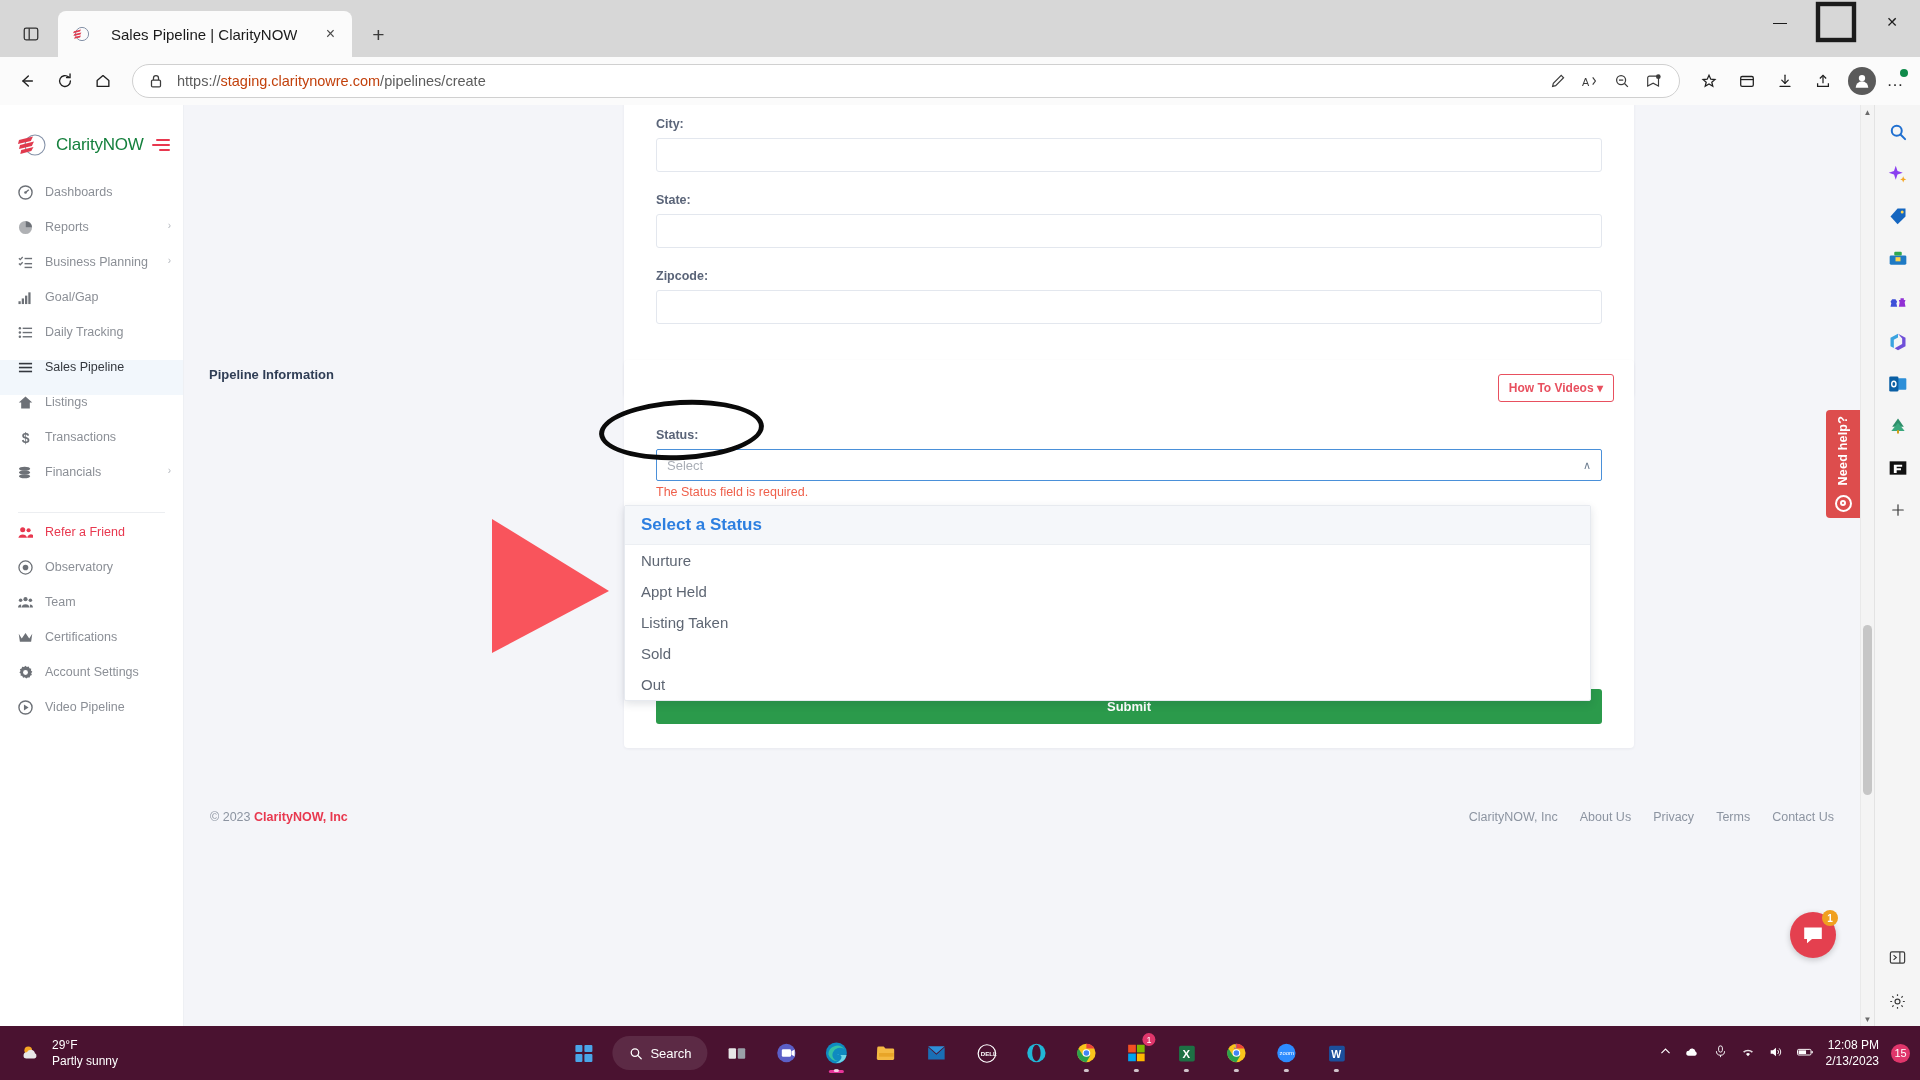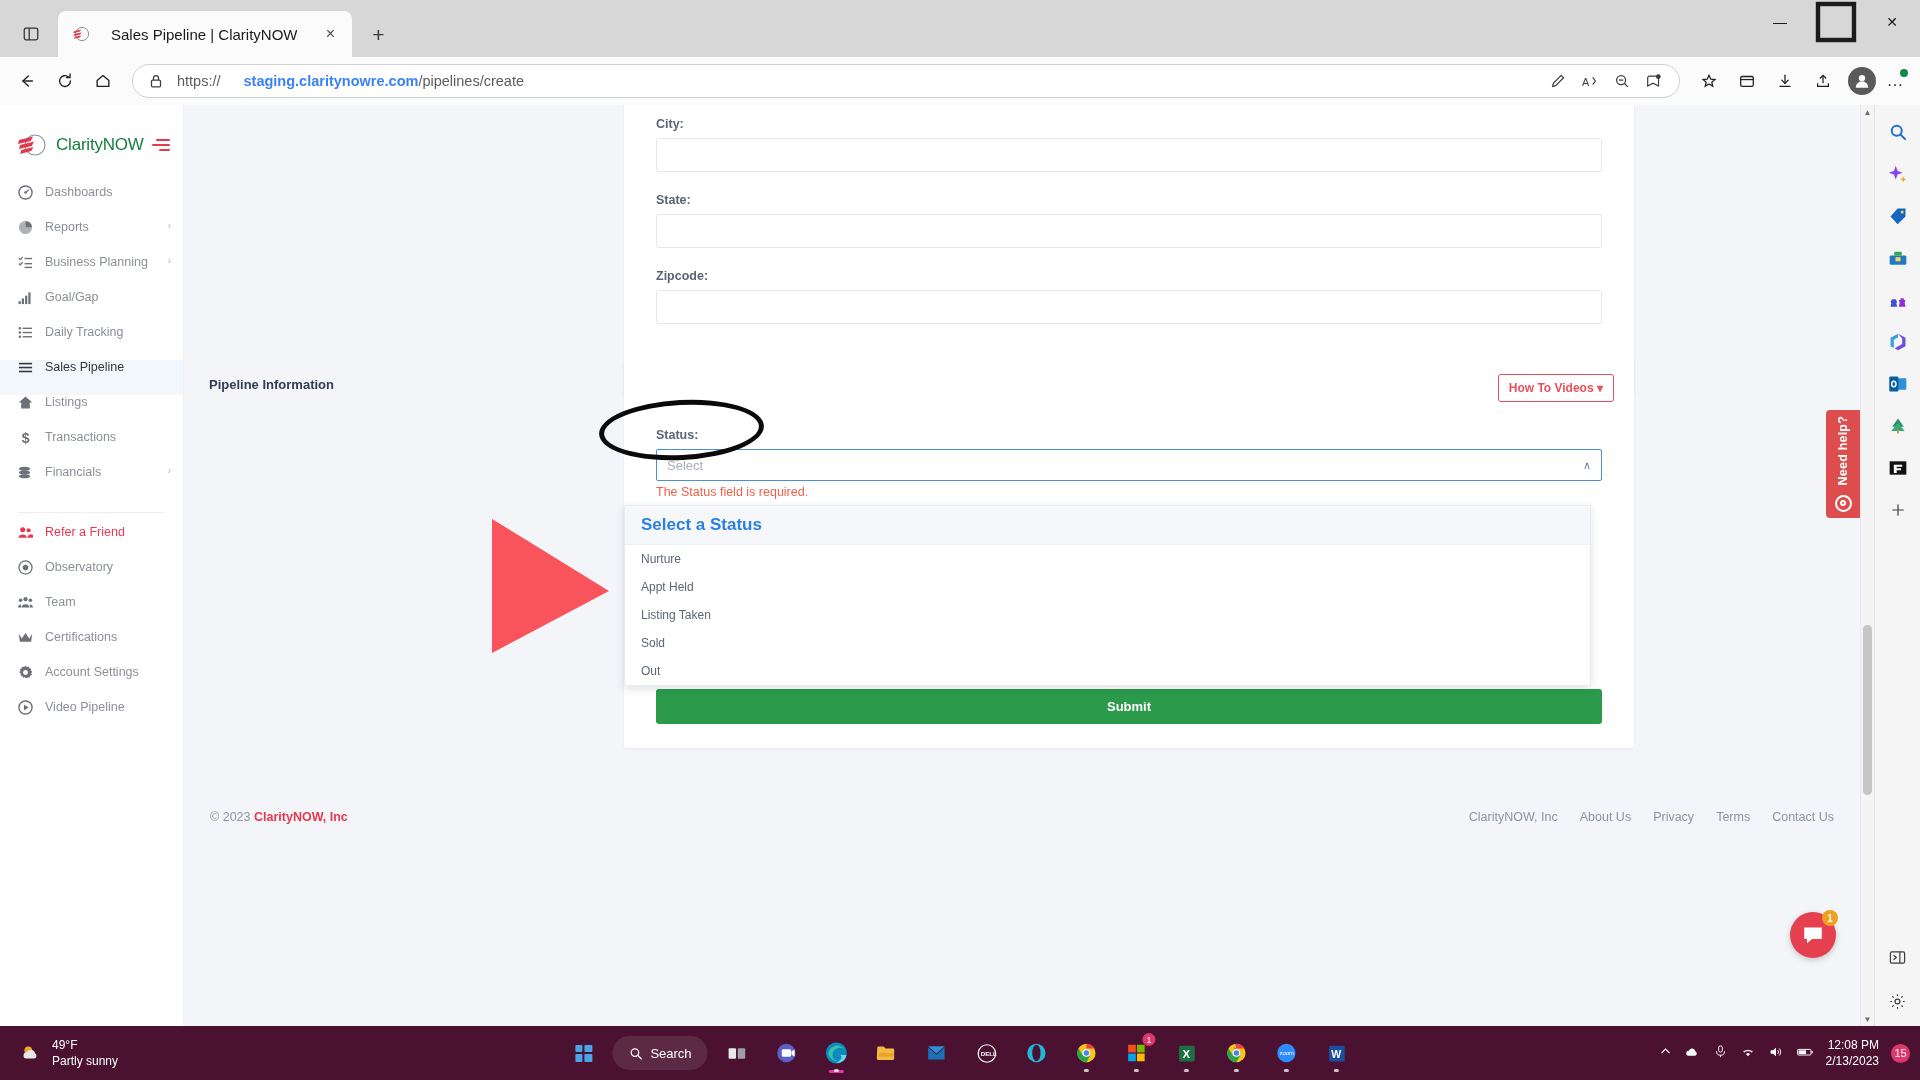--- a/index.html
+++ b/index.html
@@ -46,21 +46,21 @@
     padding: 0 10px; gap: 4px; flex: 0 0 48px;
   }
   .navbtn { width: 34px; height: 34px; border-radius: 6px; display: flex;
     align-items: center; justify-content: center; color: #2b2b2b; }
   .navbtn svg { width: 18px; height: 18px; }
   .urlbar {
     flex: 1; height: 34px; background: #ffffff; border: 1px solid #d0d0d0; border-radius: 18px;
     display: flex; align-items: center; padding: 0 10px; margin: 0 8px; gap: 8px;
   }
   .url-text { font-size: 14.5px; color: #5c5c5c; flex: 1; white-space: nowrap; }
-  .url-text b { color: #3b82f6; font-weight: 700; margin-left: 23px; }
+  .url-text b { color: #c2410c; font-weight: 400; }
   .urlbar-icons { display: flex; align-items: center; gap: 2px; }
   .urlbar-icons .navbtn { width: 30px; height: 30px; }
   .profile-av { width: 28px; height: 28px; border-radius: 50%; background: #5a5a5a;
     display: flex; align-items: center; justify-content: center; margin-left: 4px; }
   .dots { width: 30px; height: 30px; display:flex; align-items:center; justify-content:center;
     color:#2b2b2b; font-size:17px; position: relative;}
   .dots-badge { position:absolute; top:3px; right:2px; width:8px; height:8px; border-radius:50%;
     background:#0f8a4a; }
 
   
@@ -130,21 +130,21 @@
   .err-msg { font-size: 12.5px; color: #ef5f4a; margin-top: 4px; }
 
   .dropdown {
     position: absolute; background: #fff; border: 1px solid #e7eaef; border-radius: 2px;
     box-shadow: 0 3px 9px rgba(25,35,60,.13); z-index: 40; overflow: hidden;
   }
   .dd-head {
     background: #f5f7fa; color: #2d7fe0; font-size: 17px; font-weight: 700;
     padding: 9px 16px; border-bottom: 1px solid #eceff3;
   }
-  .dd-item { padding: 7px 16px; font-size: 12px; color: #5e6673; }
+  .dd-item { padding: 7px 16px; font-size: 15px; color: #5e6673; }
 
   .submit-btn {
     width: 100%; height: 35px; background: #2b9a4b; border: none; border-radius: 3px;
     color: #fff; font-size: 13px; font-weight: 700; font-family: "Liberation Sans", sans-serif;
   }
 
   .footer { position: absolute; left: 0; right: 0; display: flex; align-items: center;
     padding: 0 40px 0 26px; font-size: 12.5px; color: #8c94a1; }
   .footer .cpy { flex: 1; }
   .footer .cpy b { color: #e8384f; font-weight: 700; }
@@ -560,21 +560,21 @@
             <input class="field-input" value="" style="">
           </div>
           <div style="height:21px"></div>
           <div>
             <div class="field-label">Zipcode:</div>
             <input class="field-input" value="" style="">
           </div>
         </div>
       </div>
 
-      <div class="section-title" style="position:absolute; left:25px; top:272px;">Pipeline Information</div>
+      <div class="section-title" style="position:absolute; left:25px; top:262px;">Pipeline Information</div>
 
       <div class="card" style="left:440px; top:255px; width:1010px; height:388px;">
         <div style="display:flex; justify-content:flex-end; padding:14px 20px 0 0;">
           <button class="howto-btn">
             <span>How To Videos</span>
             <span>▾</span>
           </button>
         </div>
 
         <div style="padding:26px 32px 0 32px; position:relative;">
@@ -726,21 +726,21 @@
     </div>
   </div>
 
   <div class="taskbar">
     <div style="display:flex; align-items:center; gap:10px; padding-left:12px; color:#fff;">
       <svg viewBox="0 0 24 24" width="22" height="22">
         <circle cx="9" cy="9" r="4.2" fill="#f5a623"></circle>
         <path d="M7 18 a3.4 3.4 0 0 1 .5-6.8 a4.6 4.6 0 0 1 8.8 1.2 a3 3 0 0 1-.6 5.6 z" fill="#e8e8e8"></path>
       </svg>
       <div style="line-height:1.35; font-size:12px;">
-        <div>49°F</div>
+        <div>29°F</div>
         <div>Partly sunny</div>
       </div>
     </div>
 
     <div class="tb-center">
       <div class="tb-ico">
         <div class="sq4">
             <i></i>
             <i></i>
             <i></i>

